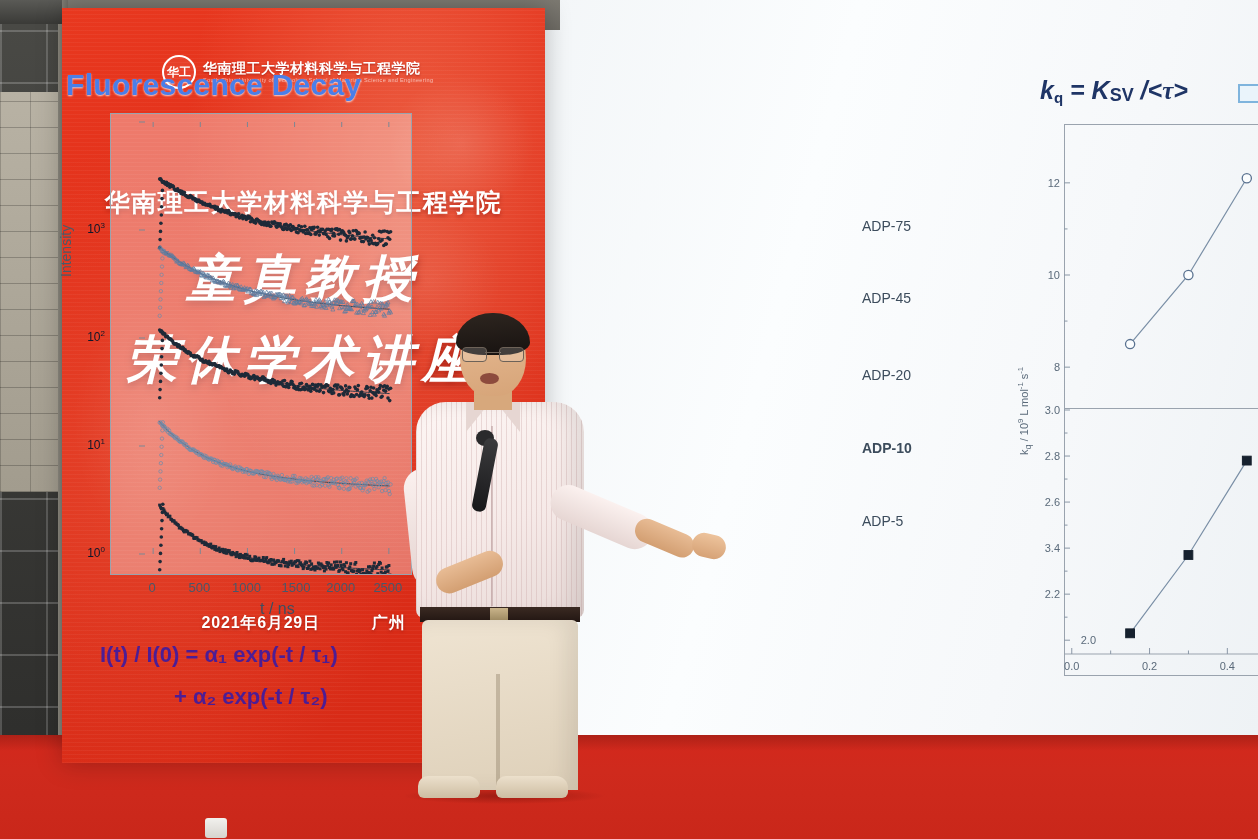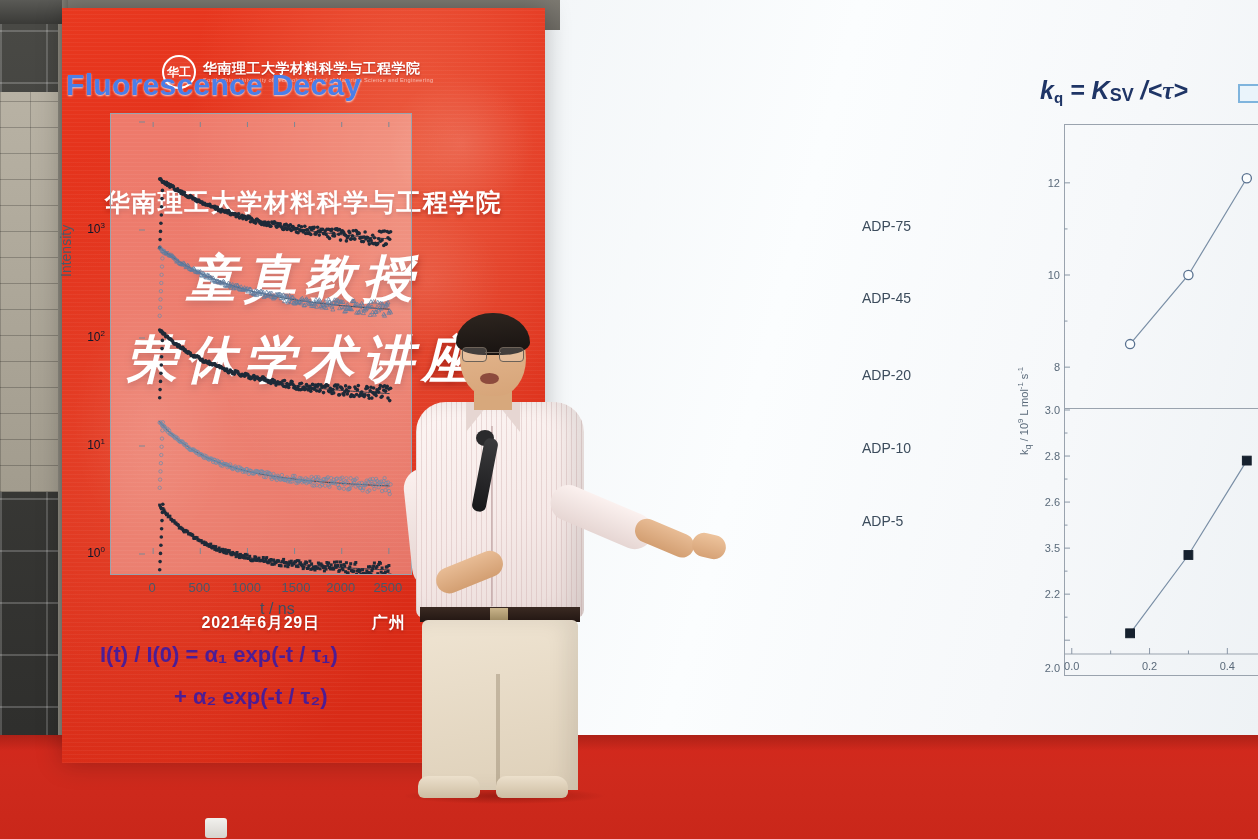--- a/index.html
+++ b/index.html
@@ -1807,21 +1807,21 @@
       <div class="xtick" style="left: 136.429px; top: 2px;">1000</div>
       <div class="xtick" style="left: 186px; top: 2px;">1500</div>
       <div class="xtick" style="left: 230.714px; top: 2px;">2000</div>
       <div class="xtick" style="left: 277.857px; top: 2px;">2500</div>
     </div>
   <div class="xlabel-t">t / ns</div>
   <div id="decay-series-labels">
       <div class="series-label" style="left: 862px; top: 218px; position: absolute;">ADP-75</div>
       <div class="series-label" style="left: 862px; top: 290px; position: absolute;">ADP-45</div>
       <div class="series-label" style="left: 862px; top: 367px; position: absolute;">ADP-20</div>
-      <div class="series-label" style="left: 862px; top: 440px; position: absolute;">ADP-10</div>
+      <div class="series-label" style="left: 862px; top: 440px; position: absolute; font-weight: bold;">ADP-10</div>
       <div class="series-label" style="left: 862px; top: 513px; position: absolute;">ADP-5</div>
     </div>
 
   <div class="equation">
     <span>I(t) / I(0) = α₁ exp(-t / τ₁)</span>
     <span class="ln2">+ α₂ exp(-t / τ₂)</span>
   </div>
 
   <div class="kq-eq">
     <i>k</i><sub>q</sub>
@@ -1863,23 +1863,23 @@
       <line x1="82.66666666666667" y1="512" x2="82.66666666666667" y2="508.5" stroke="#8a97a6" stroke-width="1"></line>
       <line x1="160.44444444444446" y1="512" x2="160.44444444444446" y2="508.5" stroke="#8a97a6" stroke-width="1"></line>
     </svg>
   <div class="kq-ylabel">
     k<sub>q</sub> / 10<sup>9</sup> L mol<sup>-1</sup> s<sup>-1</sup>
   </div>
   <div id="kq-yticks">
       <div class="kqtick" style="left: 1030px; width: 30px; top: 367.143px;">8</div>
       <div class="kqtick" style="left: 1030px; width: 30px; top: 275px;">10</div>
       <div class="kqtick" style="left: 1030px; width: 30px; top: 182.857px;">12</div>
-      <div class="kqtick" style="left: 1024px; width: 36px; top: 640.189px; margin-top: 28px;">2.0</div>
+      <div class="kqtick" style="left: 1060px; width: 36px; top: 640.189px;">2.0</div>
       <div class="kqtick" style="left: 1024px; width: 36px; top: 594.151px;">2.2</div>
-      <div class="kqtick" style="left: 1024px; width: 36px; top: 548.113px;">3.5</div>
+      <div class="kqtick" style="left: 1024px; width: 36px; top: 548.113px;">3.4</div>
       <div class="kqtick" style="left: 1024px; width: 36px; top: 502.075px;">2.6</div>
       <div class="kqtick" style="left: 1024px; width: 36px; top: 456.038px;">2.8</div>
       <div class="kqtick" style="left: 1024px; width: 36px; top: 410px;">3.0</div>
     </div>
   <div id="kq-xticks">
       <div class="kqxtick" style="left: 1071.78px; top: 660px;">0.0</div>
       <div class="kqxtick" style="left: 1149.56px; top: 660px;">0.2</div>
       <div class="kqxtick" style="left: 1227.33px; top: 660px;">0.4</div>
     </div>
 

